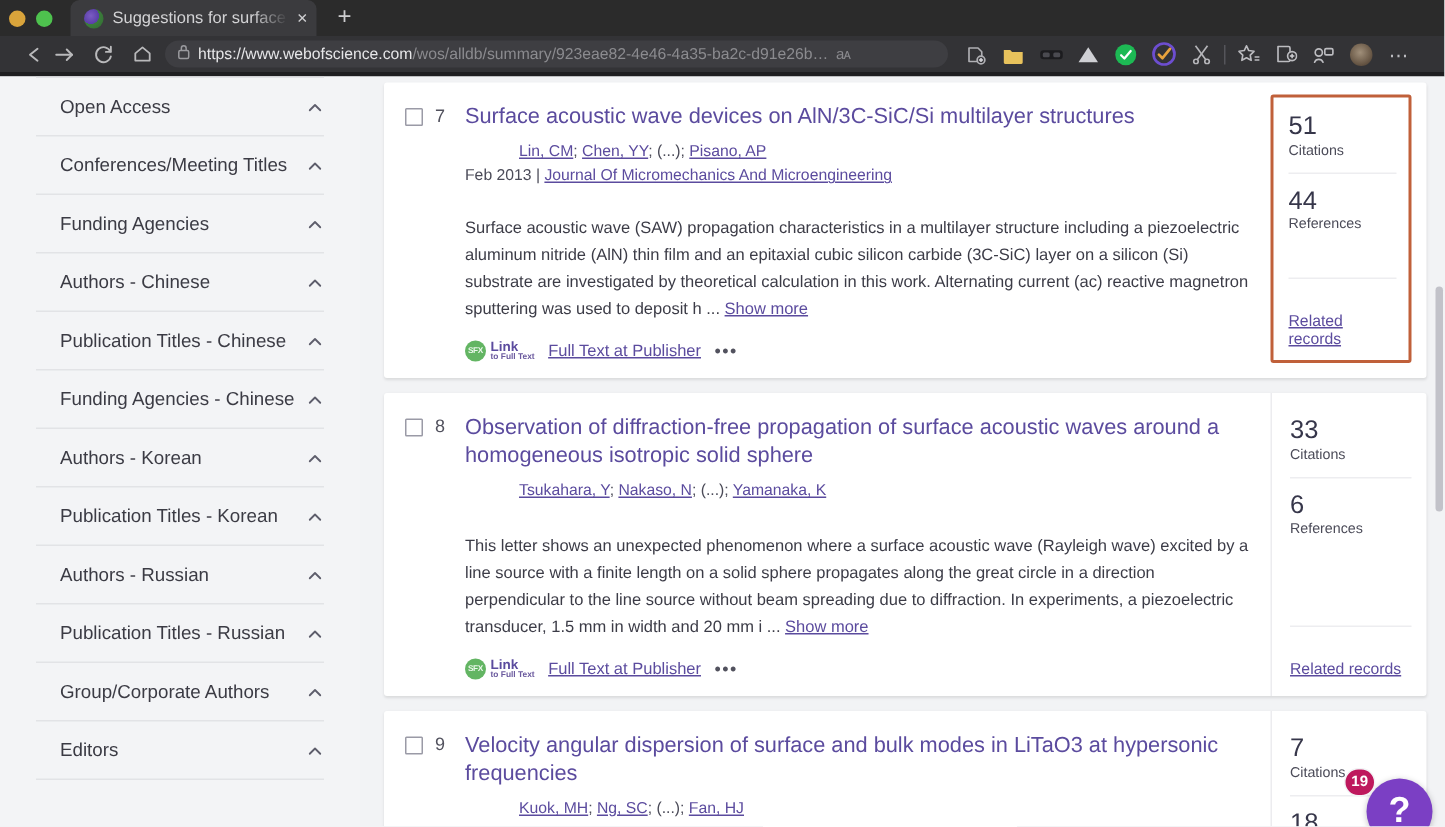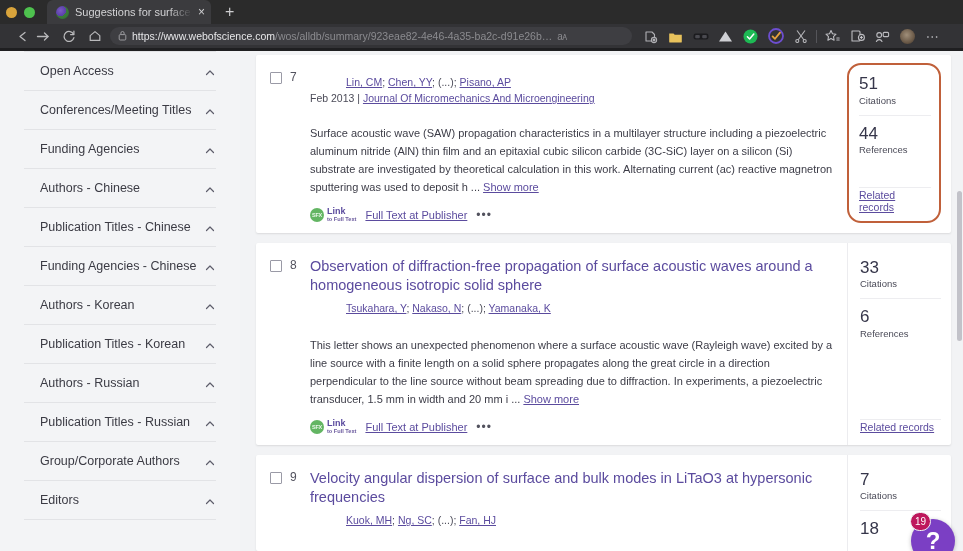--- a/index.html
+++ b/index.html
@@ -149,31 +149,31 @@
   .ftp { font-size: 11px; color: #5b4b9e; text-decoration: underline; }
   .ellipsis { font-size: 12px; color: #52525e; letter-spacing: 1px; line-height: 0.6; }
 
   
   .metrics {
     width: 104px; flex: 0 0 104px; padding: 16px 10px 12px 12px;
     display: flex; flex-direction: column;
     border-left: 1px solid #ececef;
   }
   .metrics.highlight {
-    border: 2px solid #c0603a; border-radius: 14px;
+    border: 2px solid #c0603a; border-radius: 2px;
     margin: 8px 10px 10px 0; padding: 10px 8px 8px 10px;
     width: 94px; flex: 0 0 94px; justify-content: space-between;
   }
   .m-num { font-size: 17px; color: #36364a; line-height: 1.1; }
   .m-lab { font-size: 9.5px; color: #4b4b58; margin-top: 1px; }
   .m-rule { height: 1px; background: #ededf0; margin: 9px 0 9px 0; }
   .m-spacer { flex: 1 1 auto; min-height: 14px; }
   .m-rel {
     font-size: 10.5px; color: #5b4b9e; text-decoration: underline;
-    padding-top: 1px; border-top: 1px solid #ededf0;
+    padding-top: 22px; border-top: 1px solid #ededf0;
   }
   .metrics.highlight .m-rel { border-top: 1px solid #ededf0; }
 
   
   .vscroll {
     position: absolute; right: 0; top: 0; width: 7px; height: 100%;
     background: transparent;
   }
   .vthumb {
     position: absolute; right: 1px; top: 140px; width: 5px; height: 150px;
@@ -182,23 +182,23 @@
 
   
   .fab {
     position: absolute; right: 8px; bottom: -12px;
     width: 44px; height: 44px; border-radius: 50%;
     background: #7b3fc4; display: flex; align-items: center; justify-content: center;
     color: #fff; font-size: 24px; font-weight: bold;
     box-shadow: 0 1px 4px rgba(0,0,0,.25);
   }
   .fab-badge {
-    position: absolute; right: 32px; bottom: 20px;
+    position: absolute; right: 46px; bottom: 20px;
     min-width: 19px; height: 19px; border-radius: 10px;
-    background: #be185d; color: #fff; font-size: 10px; font-weight: normal;
+    background: #be185d; color: #fff; font-size: 10px; font-weight: bold;
     display: flex; align-items: center; justify-content: center;
     padding: 0 4px; border: 1.5px solid #f2f3f5;
   }
 </style>
 </head>
 <body>
 
 <div class="browser">
 
   <div class="tabstrip">
@@ -452,20 +452,21 @@
     </div>
 
     <div class="results">
 
       <div class="card">
         <div class="card-main">
           <div class="row1">
             <div class="cbox"></div>
             <div class="rnum">7</div>
             <div class="rec-body">
+              <a class="title" href="#">Surface acoustic wave devices on AlN/3C-SiC/Si multilayer structures</a>
               <div class="authors"><a href="#">Lin, CM</a><span class="sep">; </span><a href="#">Chen, YY</a><span class="sep">; </span><span>(...)</span><span class="sep">; </span><a href="#">Pisano, AP</a></div>
               <div class="srcline"><span>Feb 2013</span><span class="sep"> | </span><a href="#">Journal Of Micromechanics And Microengineering</a></div>
               <div class="abstract"><span>Surface acoustic wave (SAW) propagation characteristics in a multilayer structure including a piezoelectric aluminum nitride (AlN) thin film and an epitaxial cubic silicon carbide (3C-SiC) layer on a silicon (Si) substrate are investigated by theoretical calculation in this work. Alternating current (ac) reactive magnetron sputtering was used to deposit h ...</span> <a class="more" href="#">Show more</a></div>
               <div class="actions">
                 <div class="sfx">
                   <span class="sfx-circle">SFX</span>
                   <span class="sfx-txt">
                     <span class="sfx-link">Link</span>
                     <span class="sfx-sub">to Full Text</span>
                   </span>

